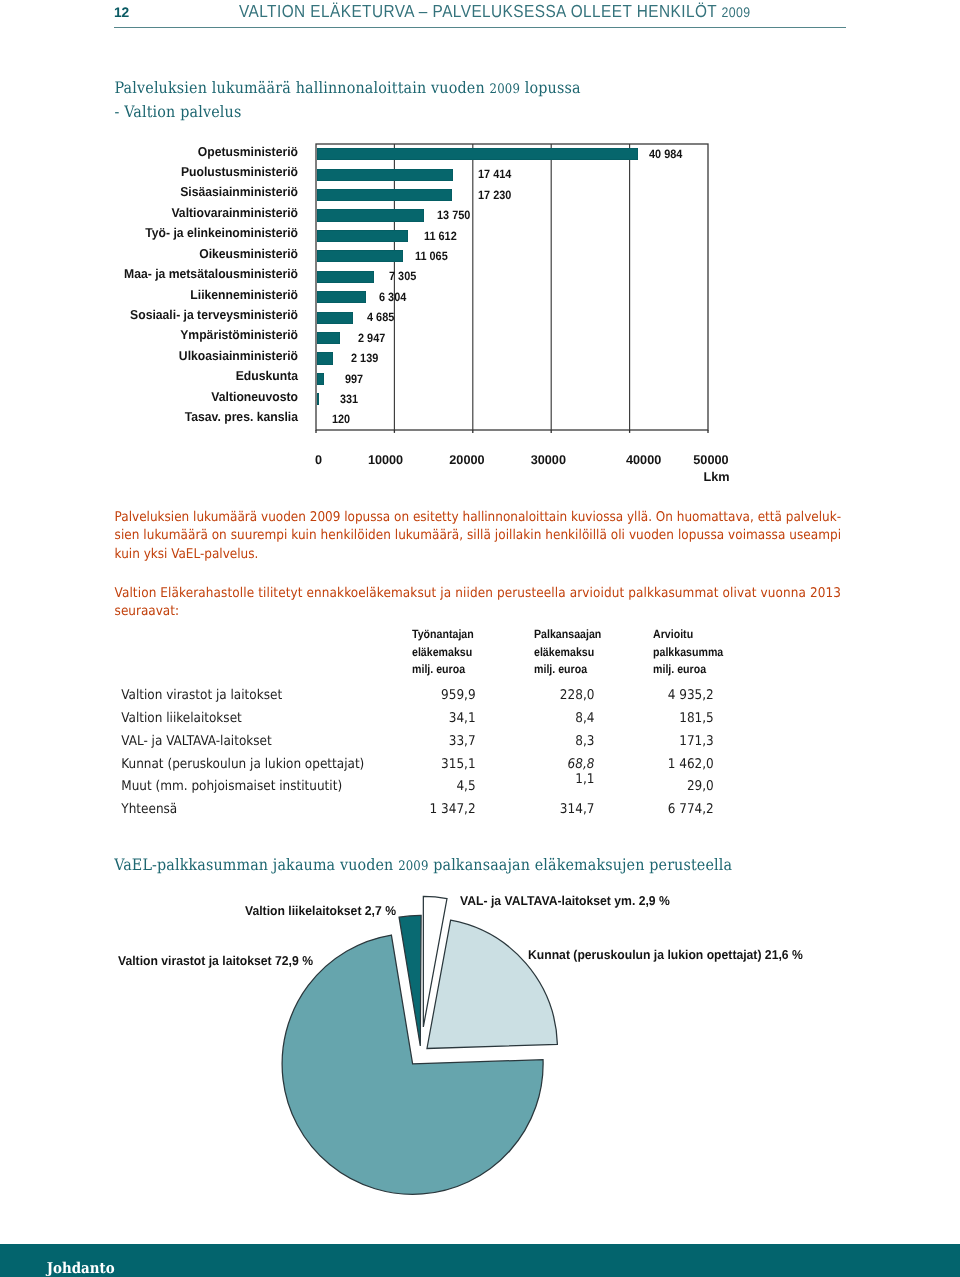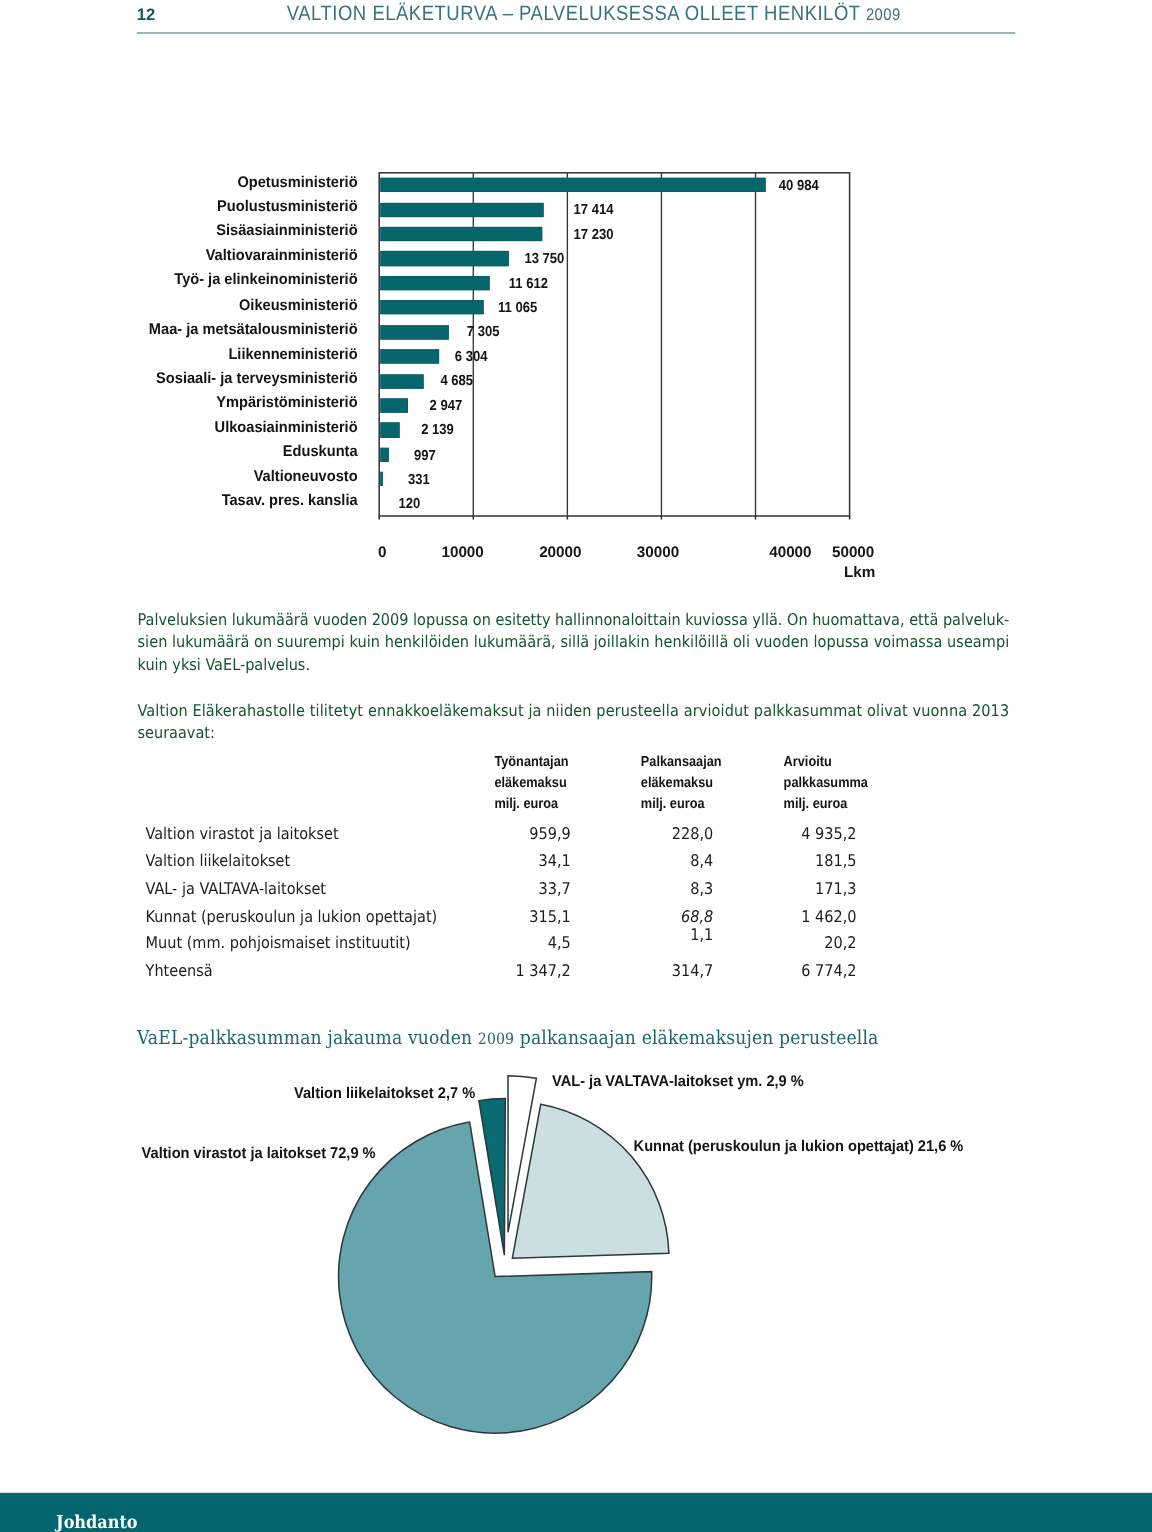--- a/index.html
+++ b/index.html
@@ -19,21 +19,21 @@
 
 
 .chart{position:absolute;left:0;top:0;}
 .cat-label{position:absolute;text-align:right;font-size:12.9px;font-weight:bold;color:#141414;white-space:nowrap;transform:scaleX(0.945);transform-origin:right top;}
 .bar{position:absolute;background:#06666c;box-shadow:inset 0 0 0 0.5px #04565c;}
 .val-label{position:absolute;font-size:12.1px;font-weight:bold;color:#141414;white-space:nowrap;transform:scaleX(0.9);transform-origin:left top;}
 .tick-label{position:absolute;font-size:12.7px;font-weight:bold;color:#141414;white-space:nowrap;}
 .axis-unit{position:absolute;font-size:12.7px;font-weight:bold;color:#141414;white-space:nowrap;}
 
 
-.para{position:absolute;font-size:13.42px;line-height:15px;color:#14532d;white-space:nowrap;font-family:"DejaVu Sans",sans-serif;font-stretch:condensed;}
+.para{position:absolute;font-size:13.42px;line-height:15px;color:#c2410c;white-space:nowrap;font-family:"DejaVu Sans",sans-serif;font-stretch:condensed;}
 
 
 .hcell{position:absolute;font-weight:bold;white-space:nowrap;font-size:12.0px;color:#141414;transform:scaleX(0.885);transform-origin:left top;}
 .rcell{position:absolute;white-space:nowrap;font-size:13.42px;color:#1d1d1d;font-family:"DejaVu Sans",sans-serif;font-stretch:condensed;}
 .num{text-align:right;}
 
 
 .pie-title{position:absolute;left:114.2px;top:854.5px;font-size:15.9px;letter-spacing:0.14px;color:#1d6670;font-family:"DejaVu Serif",serif;font-stretch:condensed;white-space:nowrap;}
 .pie-label{position:absolute;font-size:12.9px;font-weight:bold;color:#141414;white-space:nowrap;transform:scaleX(0.945);transform-origin:left top;}
 
@@ -42,20 +42,21 @@
 .footer-label{position:absolute;left:46.7px;top:1259.2px;font-size:14.9px;color:#ffffff;font-family:"DejaVu Serif",serif;font-stretch:condensed;font-weight:bold;}
 
 </style>
 </head>
 <body>
 
 <div class="page">
 <div class="hdr-num">12</div>
 <div class="hdr-title"><span>VALTION ELÄKETURVA – PALVELUKSESSA OLLEET HENKILÖT </span><span class="oldstyle">2009</span></div>
 <div class="hdr-rule"></div>
+<div class="ch-title"><span><span>Palveluksien lukumäärä hallinnonaloittain vuoden </span><span class="osf">2009</span><span> lopussa</span></span><br><span>- Valtion palvelus</span></div>
 <svg class="chart" width="960" height="520" viewBox="0 0 960 520">
       <rect x="316.0" y="144.0" width="392.0" height="286.0" fill="none" stroke="#3a3a3a" stroke-width="1.3"></rect>
       <line x1="394.40" y1="144.0" x2="394.40" y2="430.0" stroke="#3a3a3a" stroke-width="1.15"></line>
       <line x1="472.80" y1="144.0" x2="472.80" y2="430.0" stroke="#3a3a3a" stroke-width="1.15"></line>
       <line x1="551.20" y1="144.0" x2="551.20" y2="430.0" stroke="#3a3a3a" stroke-width="1.15"></line>
       <line x1="629.60" y1="144.0" x2="629.60" y2="430.0" stroke="#3a3a3a" stroke-width="1.15"></line>
       <line x1="316.00" y1="430.0" x2="316.00" y2="432.90" stroke="#2f2f2f" stroke-width="1.3"></line>
       <line x1="394.40" y1="430.0" x2="394.40" y2="432.90" stroke="#2f2f2f" stroke-width="1.3"></line>
       <line x1="472.80" y1="430.0" x2="472.80" y2="432.90" stroke="#2f2f2f" stroke-width="1.3"></line>
       <line x1="551.20" y1="430.0" x2="551.20" y2="432.90" stroke="#2f2f2f" stroke-width="1.3"></line>
@@ -100,21 +101,21 @@
 <div class="val-label" style="left:345.20px;top:371.53px;">997</div>
 <div class="cat-label" style="left:80.4px;top:388.66px;width:218px;">Valtioneuvosto</div>
 <div class="bar" style="left:316.55px;top:393.26px;width:2.60px;height:12.2px;"></div>
 <div class="val-label" style="left:339.50px;top:391.96px;">331</div>
 <div class="cat-label" style="left:80.4px;top:409.09px;width:218px;">Tasav. pres. kanslia</div>
 <div class="val-label" style="left:331.90px;top:412.39px;">120</div>
 <div class="tick-label" style="left:315.00px;top:453.30px;">0</div>
 <div class="tick-label" style="left:367.90px;top:453.30px;">10000</div>
 <div class="tick-label" style="left:449.30px;top:453.30px;">20000</div>
 <div class="tick-label" style="left:530.70px;top:453.30px;">30000</div>
-<div class="tick-label" style="left:641px;top:453.30px;">40000</div>
+<div class="tick-label" style="left:626px;top:453.30px;">40000</div>
 <div class="tick-label" style="left:693.30px;top:453.30px;">50000</div>
 <div class="axis-unit" style="left:703.4px;top:469.50px;">Lkm</div>
 <div class="para" style="left:114.6px;top:510.00px;letter-spacing:0.0px;">Palveluksien lukumäärä vuoden 2009 lopussa on esitetty hallinnonaloittain kuviossa yllä. On huomattava, että palveluk-</div>
 <div class="para" style="left:114.6px;top:528.35px;letter-spacing:0.043px;">sien lukumäärä on suurempi kuin henkilöiden lukumäärä, sillä joillakin henkilöillä oli vuoden lopussa voimassa useampi</div>
 <div class="para" style="left:114.6px;top:546.70px;letter-spacing:0.0px;">kuin yksi VaEL-palvelus.</div>
 <div class="para" style="left:114.6px;top:585.60px;letter-spacing:0.11px;">Valtion Eläkerahastolle tilitetyt ennakkoeläkemaksut ja niiden perusteella arvioidut palkkasummat olivat vuonna 2013</div>
 <div class="para" style="left:114.6px;top:603.95px;letter-spacing:0.0px;">seuraavat:</div>
 <div class="tbl"></div>
 <div class="hcell" style="left:411.80px;top:627.10px;">Työnantajan</div>
 <div class="hcell" style="left:411.80px;top:644.55px;">eläkemaksu</div>
@@ -137,21 +138,21 @@
 <div class="rcell num" style="left:315.60px;top:733.80px;width:160px;">33,7</div>
 <div class="rcell num" style="left:434.40px;top:733.80px;width:160px;">8,3</div>
 <div class="rcell num" style="left:553.80px;top:733.80px;width:160px;">171,3</div>
 <div class="rcell" style="left:121.3px;top:756.55px;">Kunnat (peruskoulun ja lukion opettajat)</div>
 <div class="rcell num" style="left:315.60px;top:756.55px;width:160px;">315,1</div>
 <div class="rcell num" style="left:434.40px;top:756.55px;width:160px;font-style:italic;">68,8</div>
 <div class="rcell num" style="left:553.80px;top:756.55px;width:160px;">1 462,0</div>
 <div class="rcell" style="left:121.3px;top:779.30px;">Muut (mm. pohjoismaiset instituutit)</div>
 <div class="rcell num" style="left:315.60px;top:779.30px;width:160px;">4,5</div>
 <div class="rcell num" style="left:434.40px;top:772px;width:160px;">1,1</div>
-<div class="rcell num" style="left:553.80px;top:779.30px;width:160px;">20,2</div>
+<div class="rcell num" style="left:553.80px;top:779.30px;width:160px;">29,0</div>
 <div class="rcell" style="left:121.3px;top:802.05px;">Yhteensä</div>
 <div class="rcell num" style="left:315.60px;top:802.05px;width:160px;">1 347,2</div>
 <div class="rcell num" style="left:434.40px;top:802.05px;width:160px;">314,7</div>
 <div class="rcell num" style="left:553.80px;top:802.05px;width:160px;">6 774,2</div>
 <div class="pie-title"><span>VaEL-palkkasumman jakauma vuoden </span><span class="osf">2009</span><span> palkansaajan eläkemaksujen perusteella</span></div>
 <svg style="position:absolute;left:0;top:0;" width="960" height="1277" viewBox="0 0 960 1277">
       <path d="M 423.34 1026.95 L 423.34 896.45 A 130.5 130.5 0 0 1 446.99 898.61 Z" fill="#ffffff" stroke="#2a373c" stroke-width="1.25" stroke-linejoin="miter"></path>
       <path d="M 426.97 1048.49 L 450.61 920.15 A 130.5 130.5 0 0 1 557.40 1044.39 Z" fill="#cbdfe3" stroke="#2a373c" stroke-width="1.25" stroke-linejoin="miter"></path>
       <path d="M 412.61 1063.79 L 543.04 1059.69 A 130.5 130.5 0 1 1 391.38 935.03 Z" fill="#66a5ad" stroke="#2a373c" stroke-width="1.25" stroke-linejoin="miter"></path>
       <path d="M 420.29 1045.94 L 399.07 917.18 A 130.5 130.5 0 0 1 421.11 915.45 Z" fill="#096a72" stroke="#2a373c" stroke-width="1.25" stroke-linejoin="miter"></path>

